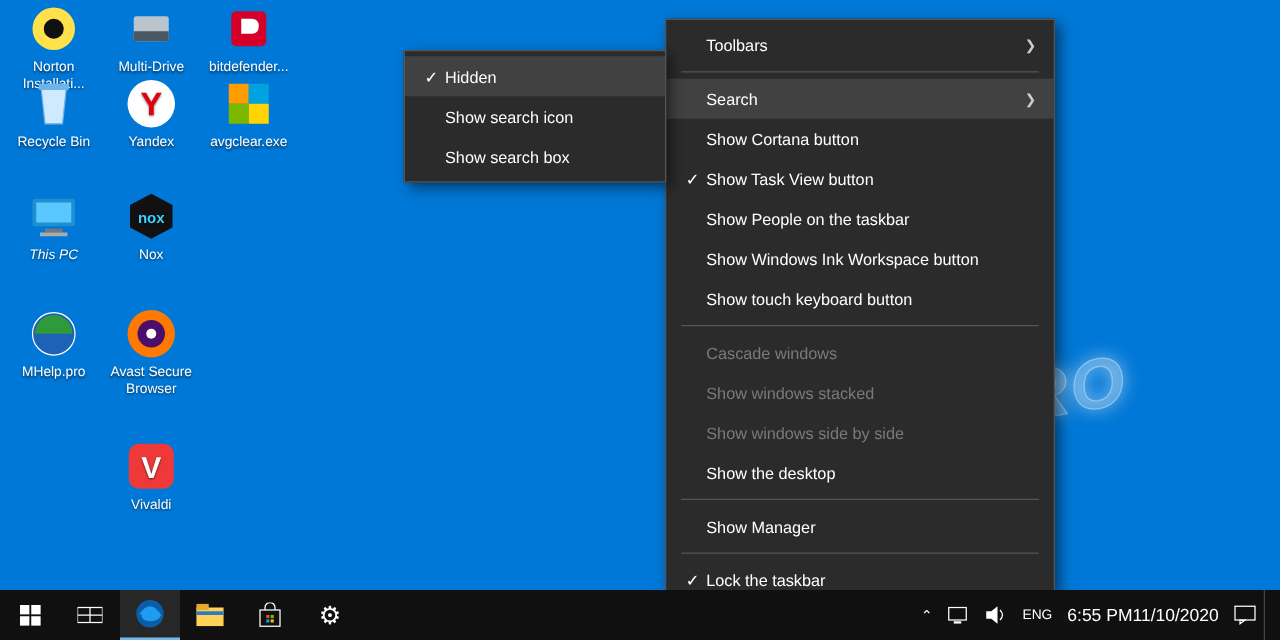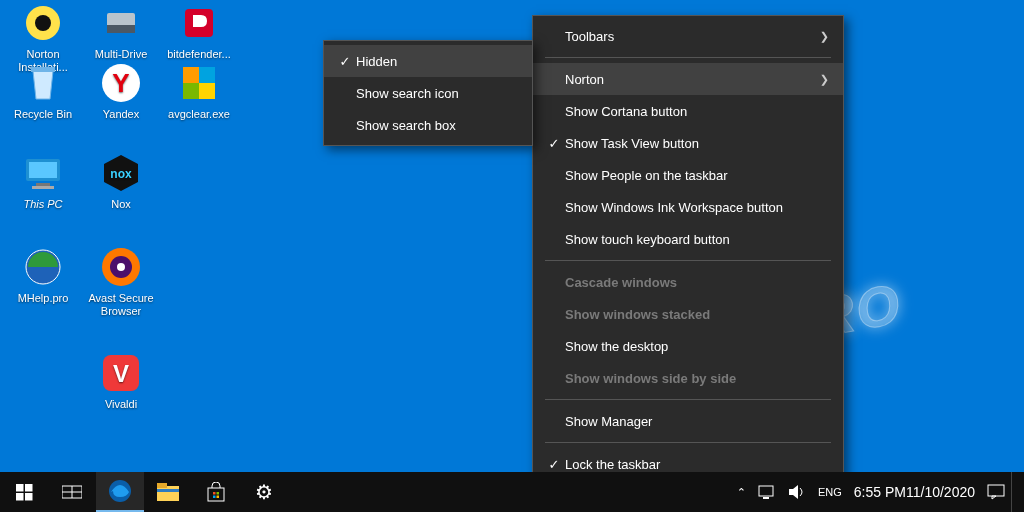--- a/index.html
+++ b/index.html
@@ -20,21 +20,21 @@
   .tray .titem { padding: 0 6px; height:40px; display:flex; align-items:center; justify-content:center; }
   .clock { text-align:right; line-height:13px; font-size:14px; padding:0 8px; }
 
   
   .menu { position:absolute; background:#2b2b2b; border:1px solid #555; box-shadow:4px 4px 10px rgba(0,0,0,.5); padding:4px 0; }
   .menu .item { display:flex; align-items:center; height:32px; font-size:13px; color:#fff; padding:0 14px 0 10px; position:relative; }
   .menu .item .chk { width:22px; display:flex; justify-content:center; }
   .menu .item .txt { flex:1; white-space:nowrap; }
   .menu .item .arw { width:14px; text-align:right; color:#ccc; font-size:11px; }
   .menu .item.hover { background:#414141; }
-  .menu .item.disabled { color:#7a7a7a;font-weight:bold; }
+  .menu .item.disabled { color:#7a7a7a; }
   .menu .sep { height:1px; background:#555; margin:5px 12px; }
   .menu .iconslot { width:22px; display:flex; justify-content:center; color:#ddd; }
 
   
   .wm { position:absolute; left:560px; top:300px; font-size:56px; font-weight:600; font-style:italic; letter-spacing:2px;
         color:rgba(255,255,255,.18); -webkit-text-stroke:1px rgba(255,255,255,.35); transform:rotate(-10deg);
         text-shadow:0 0 14px rgba(255,255,255,.6); pointer-events:none; }
 
   
   svg { display:block; }
@@ -166,21 +166,21 @@
 
 <div class="menu" style="left:532px; top:0; width:312px;margin-top:15px;">
   <div class="item">
     <span class="chk"></span>
     <span class="txt">Toolbars</span>
     <span class="arw">❯</span>
   </div>
   <div class="sep"></div>
   <div class="item hover">
     <span class="chk"></span>
-    <span class="txt">Norton</span>
+    <span class="txt">Search</span>
     <span class="arw">❯</span>
   </div>
   <div class="item">
     <span class="chk"></span>
     <span class="txt">Show Cortana button</span>
   </div>
   <div class="item">
     <span class="chk">✓</span>
     <span class="txt">Show Task View button</span>
   </div>
@@ -198,27 +198,27 @@
   </div>
   <div class="sep"></div>
   <div class="item disabled">
     <span class="chk"></span>
     <span class="txt">Cascade windows</span>
   </div>
   <div class="item disabled">
     <span class="chk"></span>
     <span class="txt">Show windows stacked</span>
   </div>
+  <div class="item disabled">
+    <span class="chk"></span>
+    <span class="txt">Show windows side by side</span>
+  </div>
   <div class="item">
     <span class="chk"></span>
     <span class="txt">Show the desktop</span>
-  </div>
-  <div class="item disabled">
-    <span class="chk"></span>
-    <span class="txt">Show windows side by side</span>
   </div>
   <div class="sep"></div>
   <div class="item">
     <span class="chk"></span>
     <span class="txt">Show Manager</span>
   </div>
   <div class="sep"></div>
   <div class="item">
     <span class="chk">✓</span>
     <span class="txt">Lock the taskbar</span>

